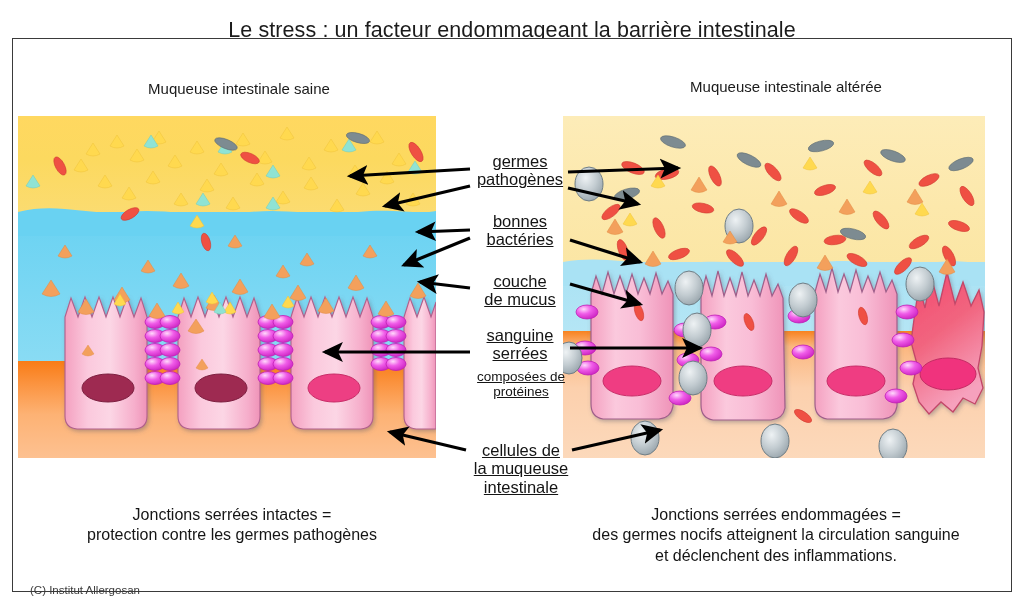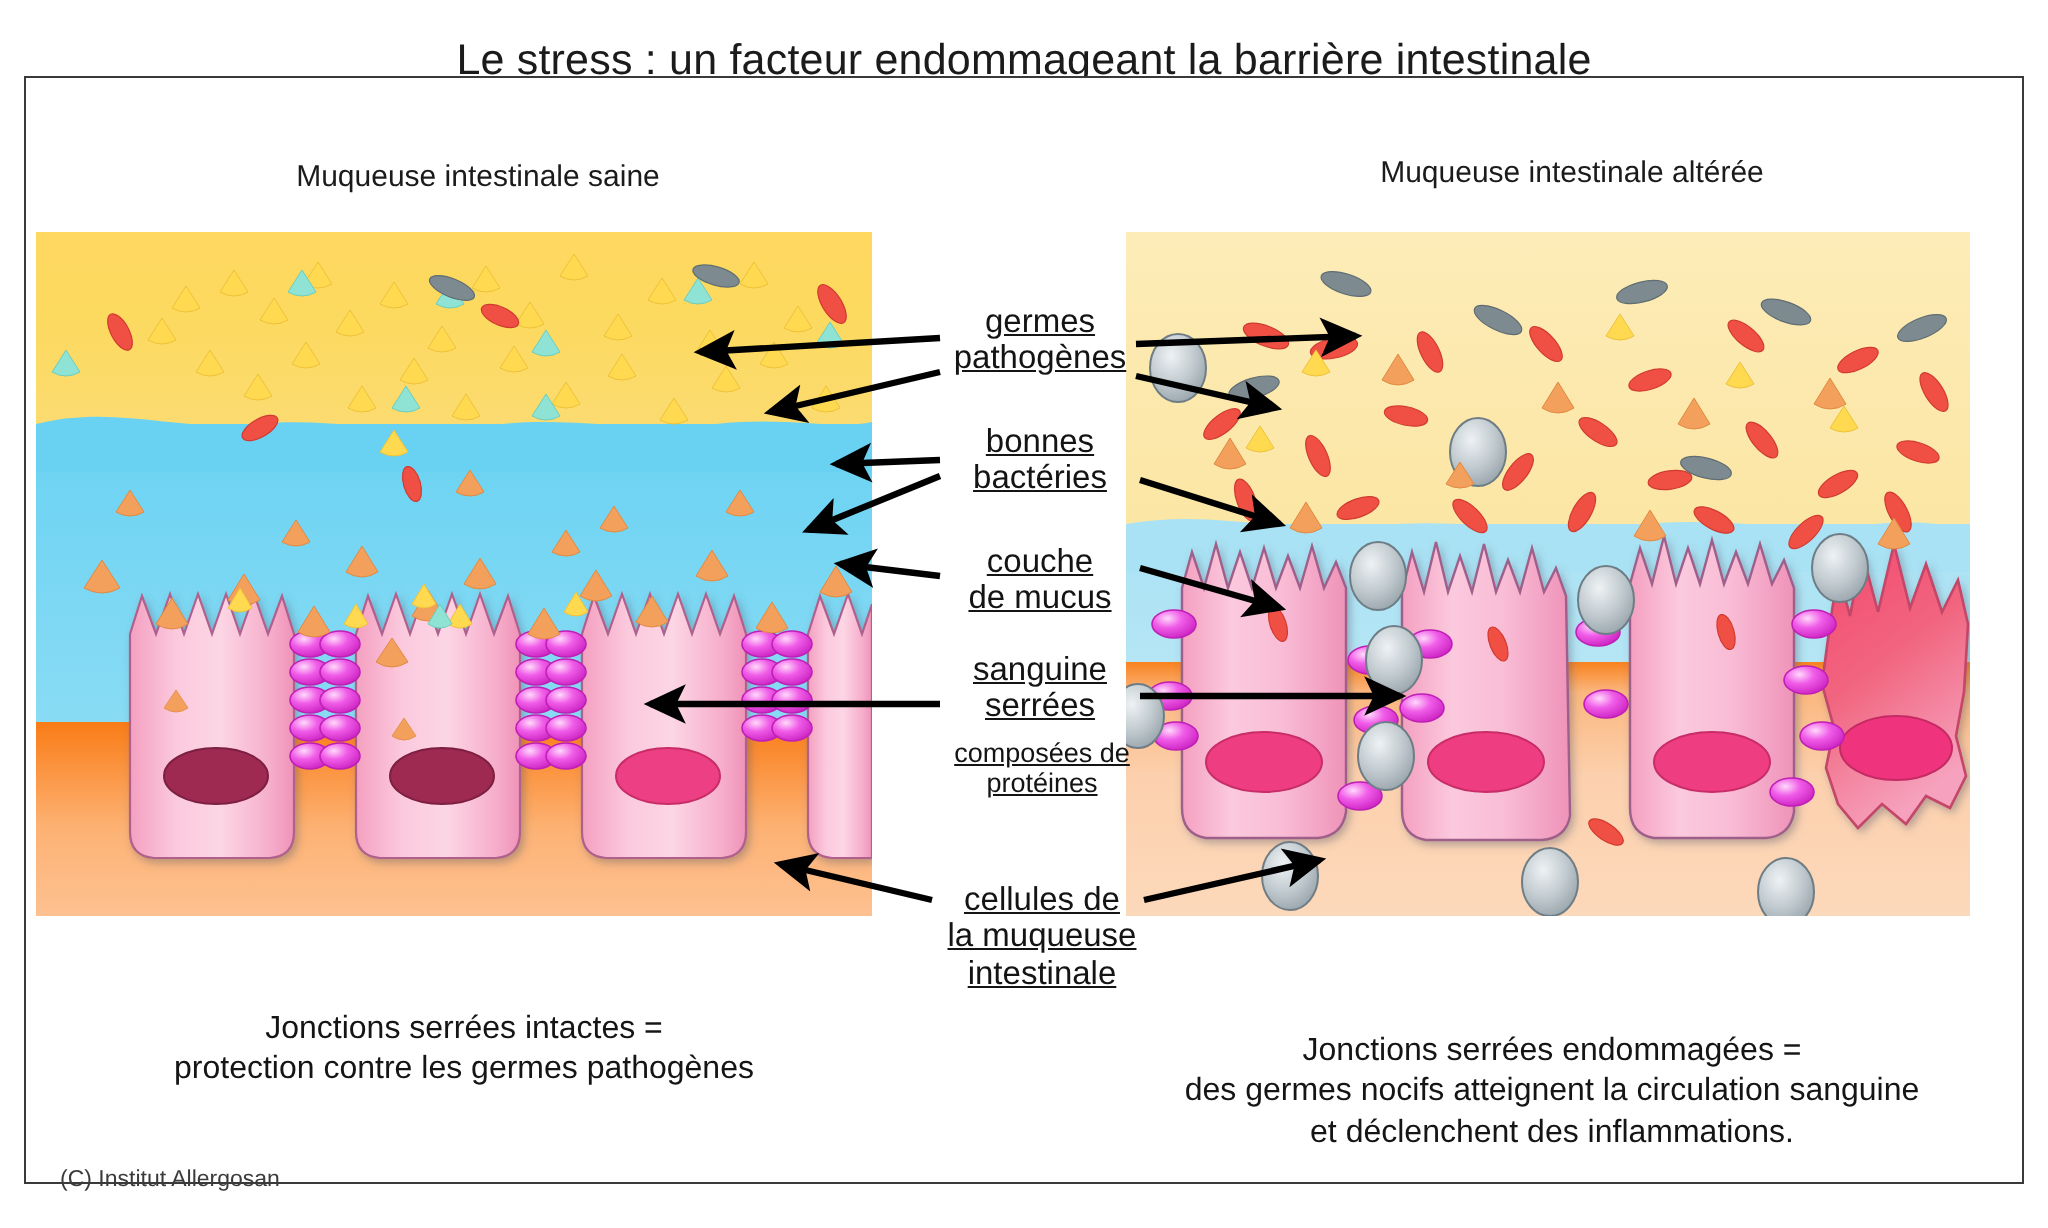--- a/index.html
+++ b/index.html
@@ -84,21 +84,21 @@
   
   .caption{
     position:absolute;
     text-align:center;
     font-size:16px;
     line-height:1.28;
     color:#151515;
     white-space:pre-line;
   }
   #cap-left{left:22px;top:505px;width:420px;}
-  #cap-right{left:565px;top:505px;width:422px;margin-top:11px;}
+  #cap-right{left:565px;top:505px;width:422px;}
 
   .credit{
     position:absolute;
     left:30px;top:584px;
     font-size:11.5px;
     color:#3b3b3b;
     font-family:"Liberation Sans", sans-serif;
   }
 </style>
 </head>

